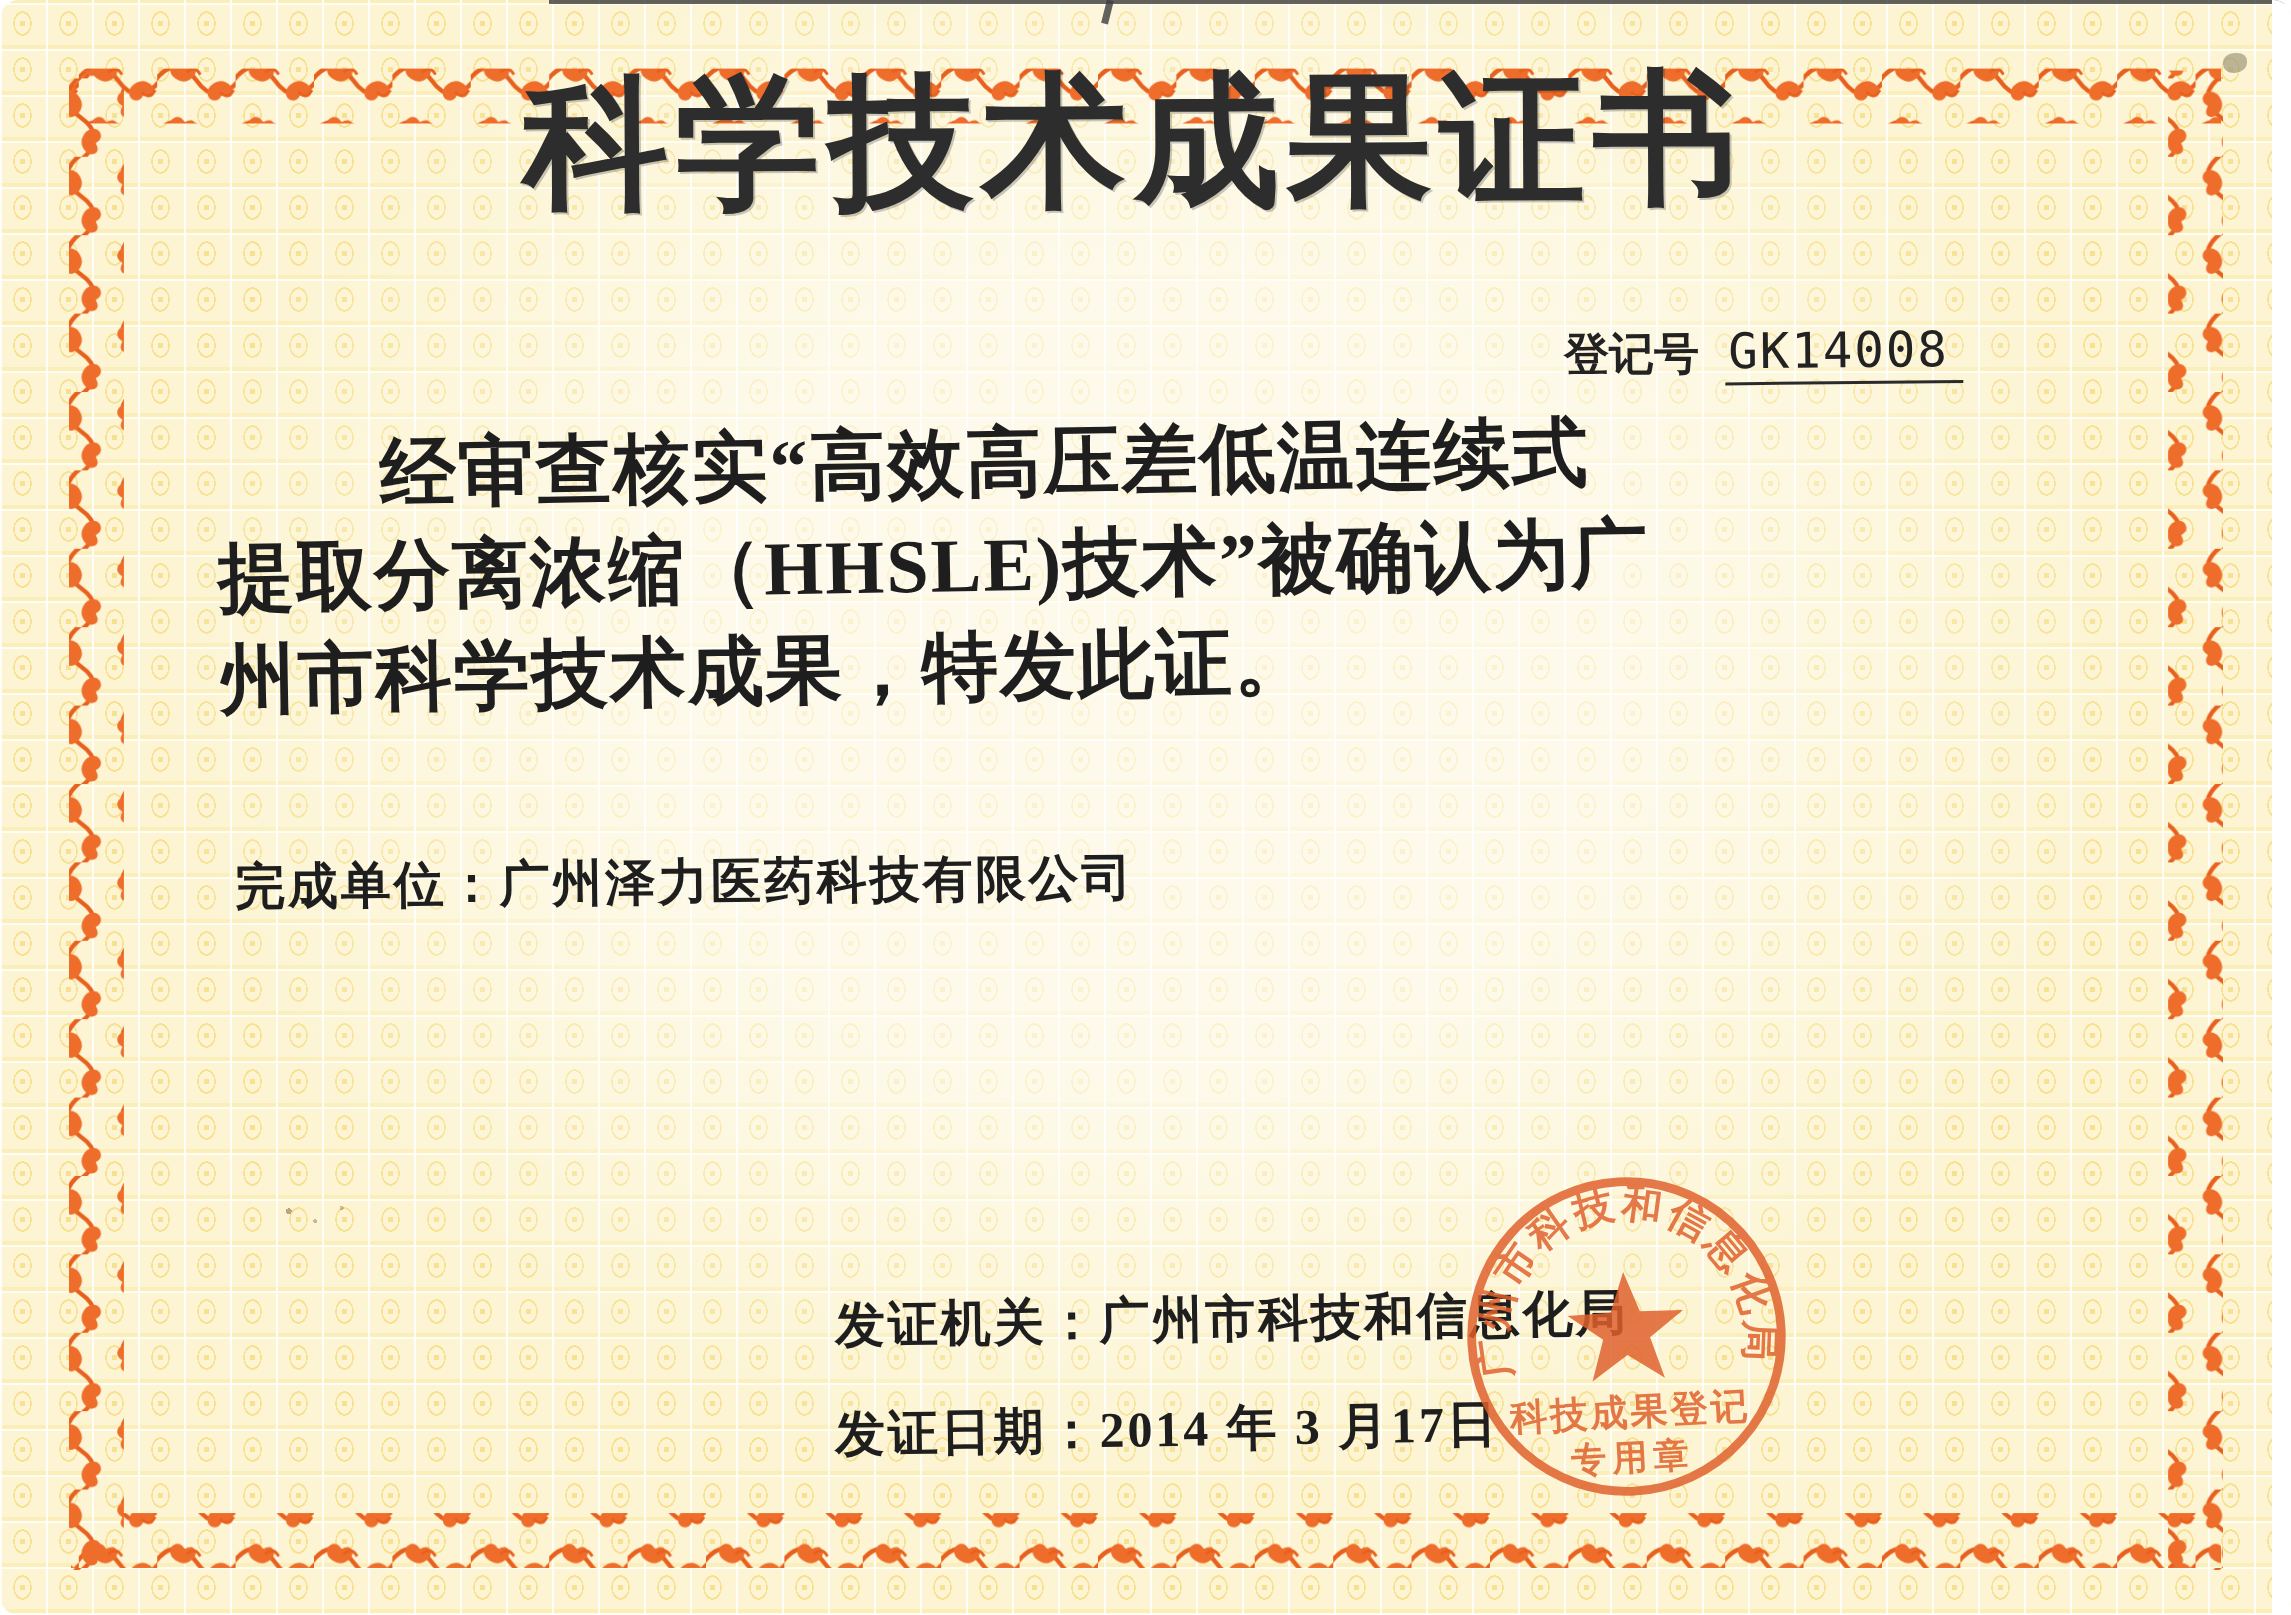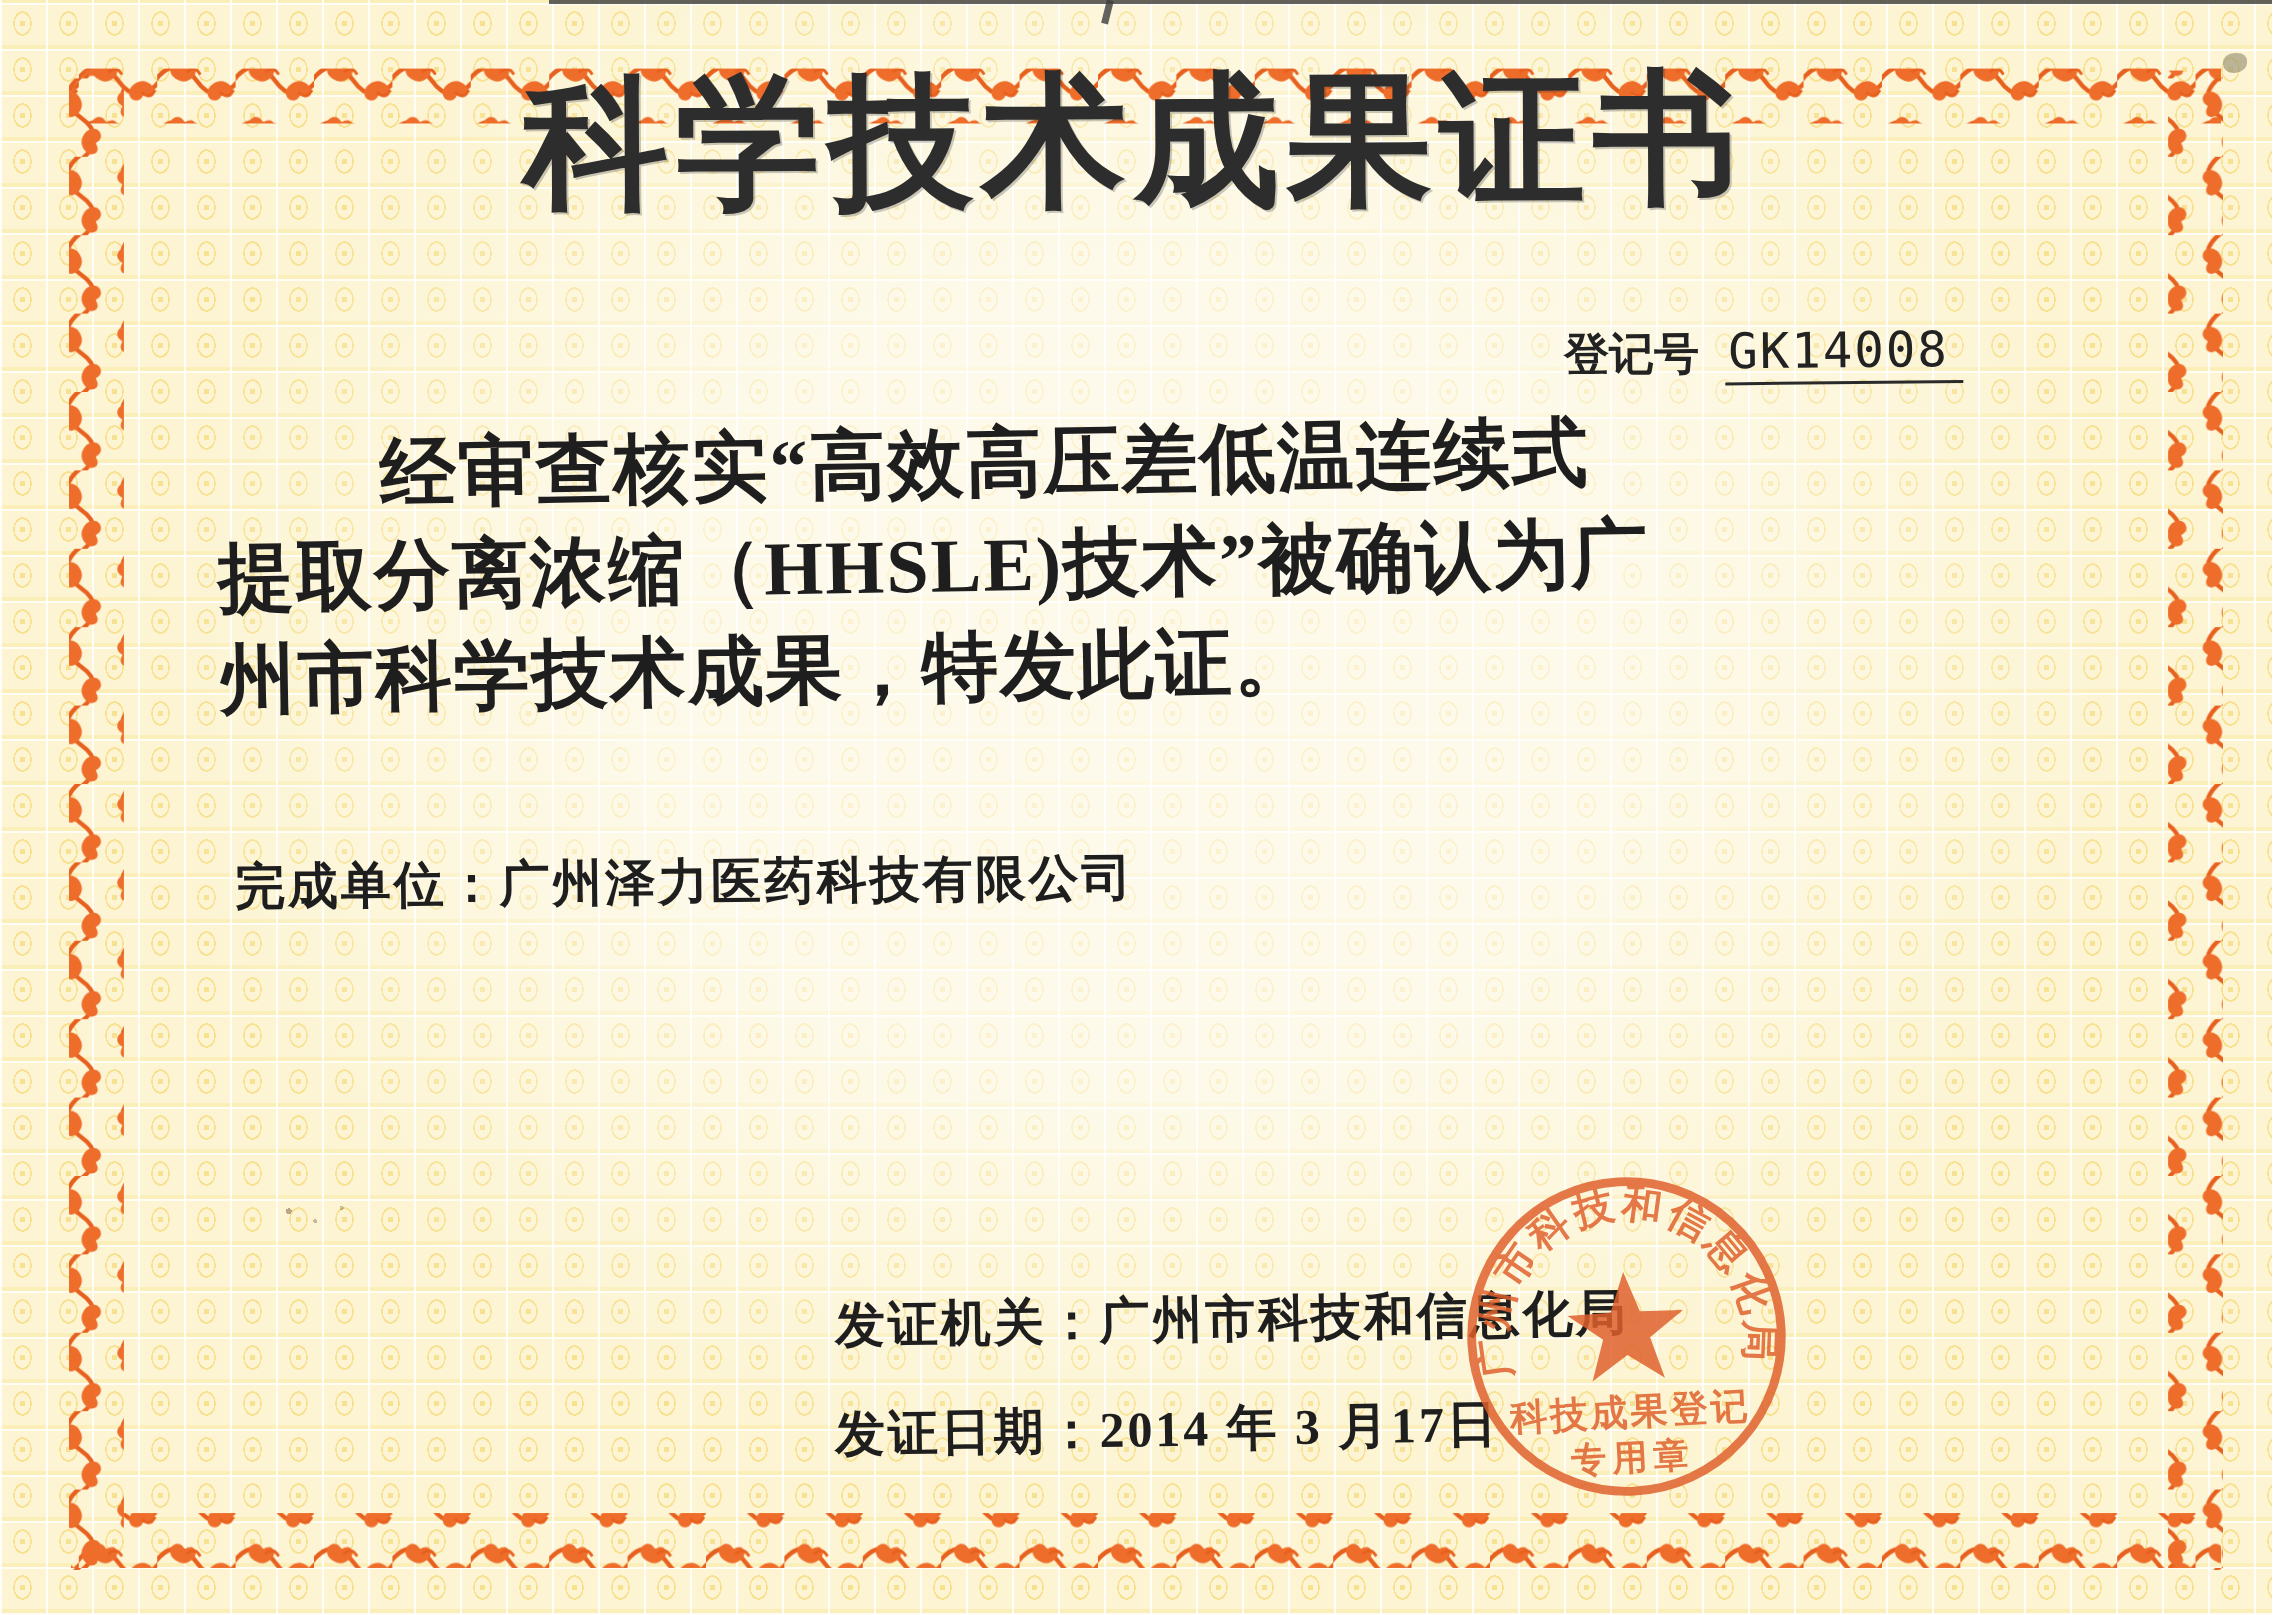--- a/index.html
+++ b/index.html
@@ -11,20 +11,21 @@
     background-image:
       radial-gradient(ellipse at 50% 42%, rgba(255,255,255,.55) 0 30%, rgba(255,255,255,0) 62%),
       repeating-linear-gradient(90deg, rgba(255,255,255,.85) 0 2px, rgba(255,255,255,0) 2px 46px),
       repeating-linear-gradient(0deg, rgba(255,255,255,.85) 0 2px, rgba(255,255,255,0) 2px 46px),
       radial-gradient(ellipse 14.7px 19.6px at 22.5px 23.5px, rgba(250,226,120,0) 0 52%, rgba(243,210,92,.55) 53% 62%, rgba(250,226,120,0) 63%),
       radial-gradient(circle 2.9px at 22.5px 23.5px, rgba(243,210,92,.55) 0 100%, rgba(0,0,0,0) 100%),
       repeating-linear-gradient(0deg, rgba(248,224,120,.28) 0 5.9px, rgba(0,0,0,0) 5.9px 46px);
     background-size:auto,auto,auto,46px 46px,46px 46px,auto;
     font-family:"Liberation Serif","DejaVu Serif",serif;
     color:#222;
+    border-radius:19px;
   }
   .border-frame{position:absolute;left:0;top:0;}
   .title{
     position:absolute;left:0;right:23.5px;top:45px;
     text-align:center;
     font-family:"DejaVu Sans","Liberation Sans",sans-serif;
     font-weight:bold;font-size:145px;letter-spacing:7.8px;color:#2d2d2d;
     transform:rotate(-0.3deg);
     text-shadow:2px 2px 0 rgba(45,45,45,.25);
   }

